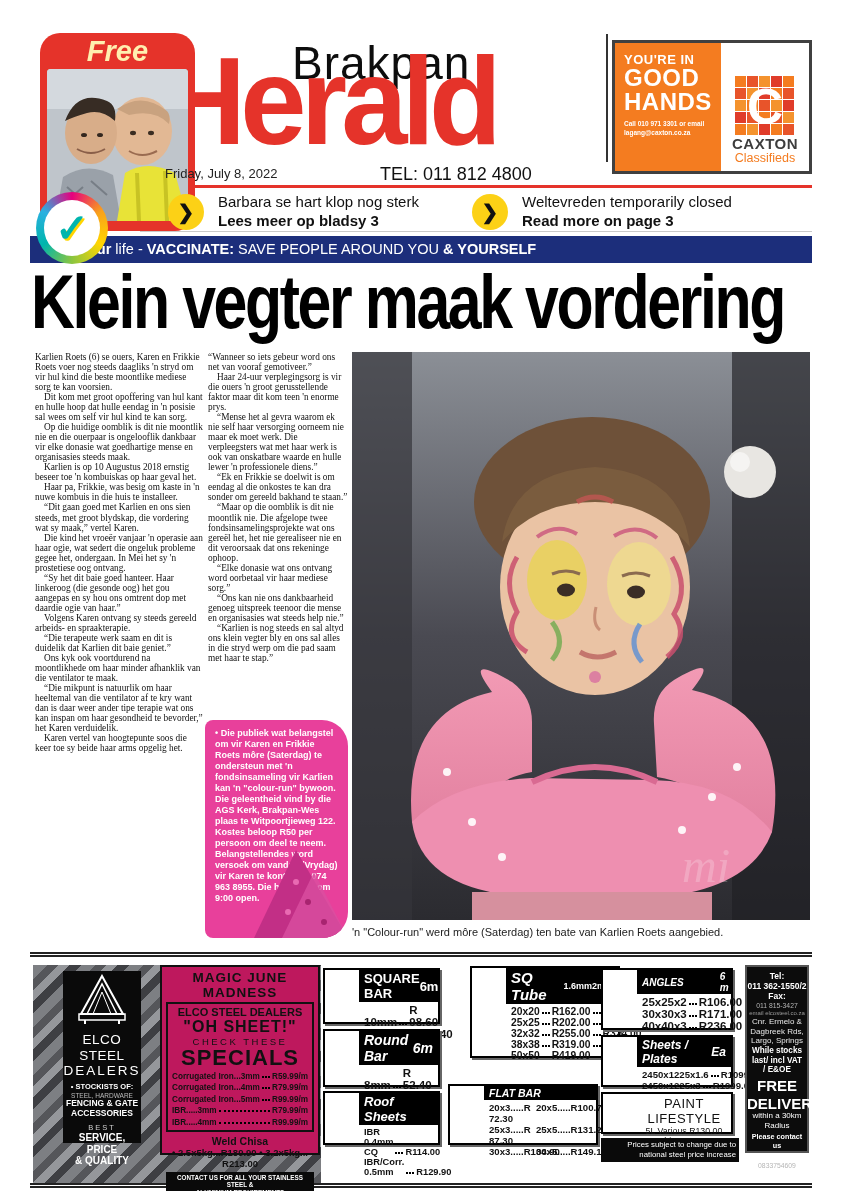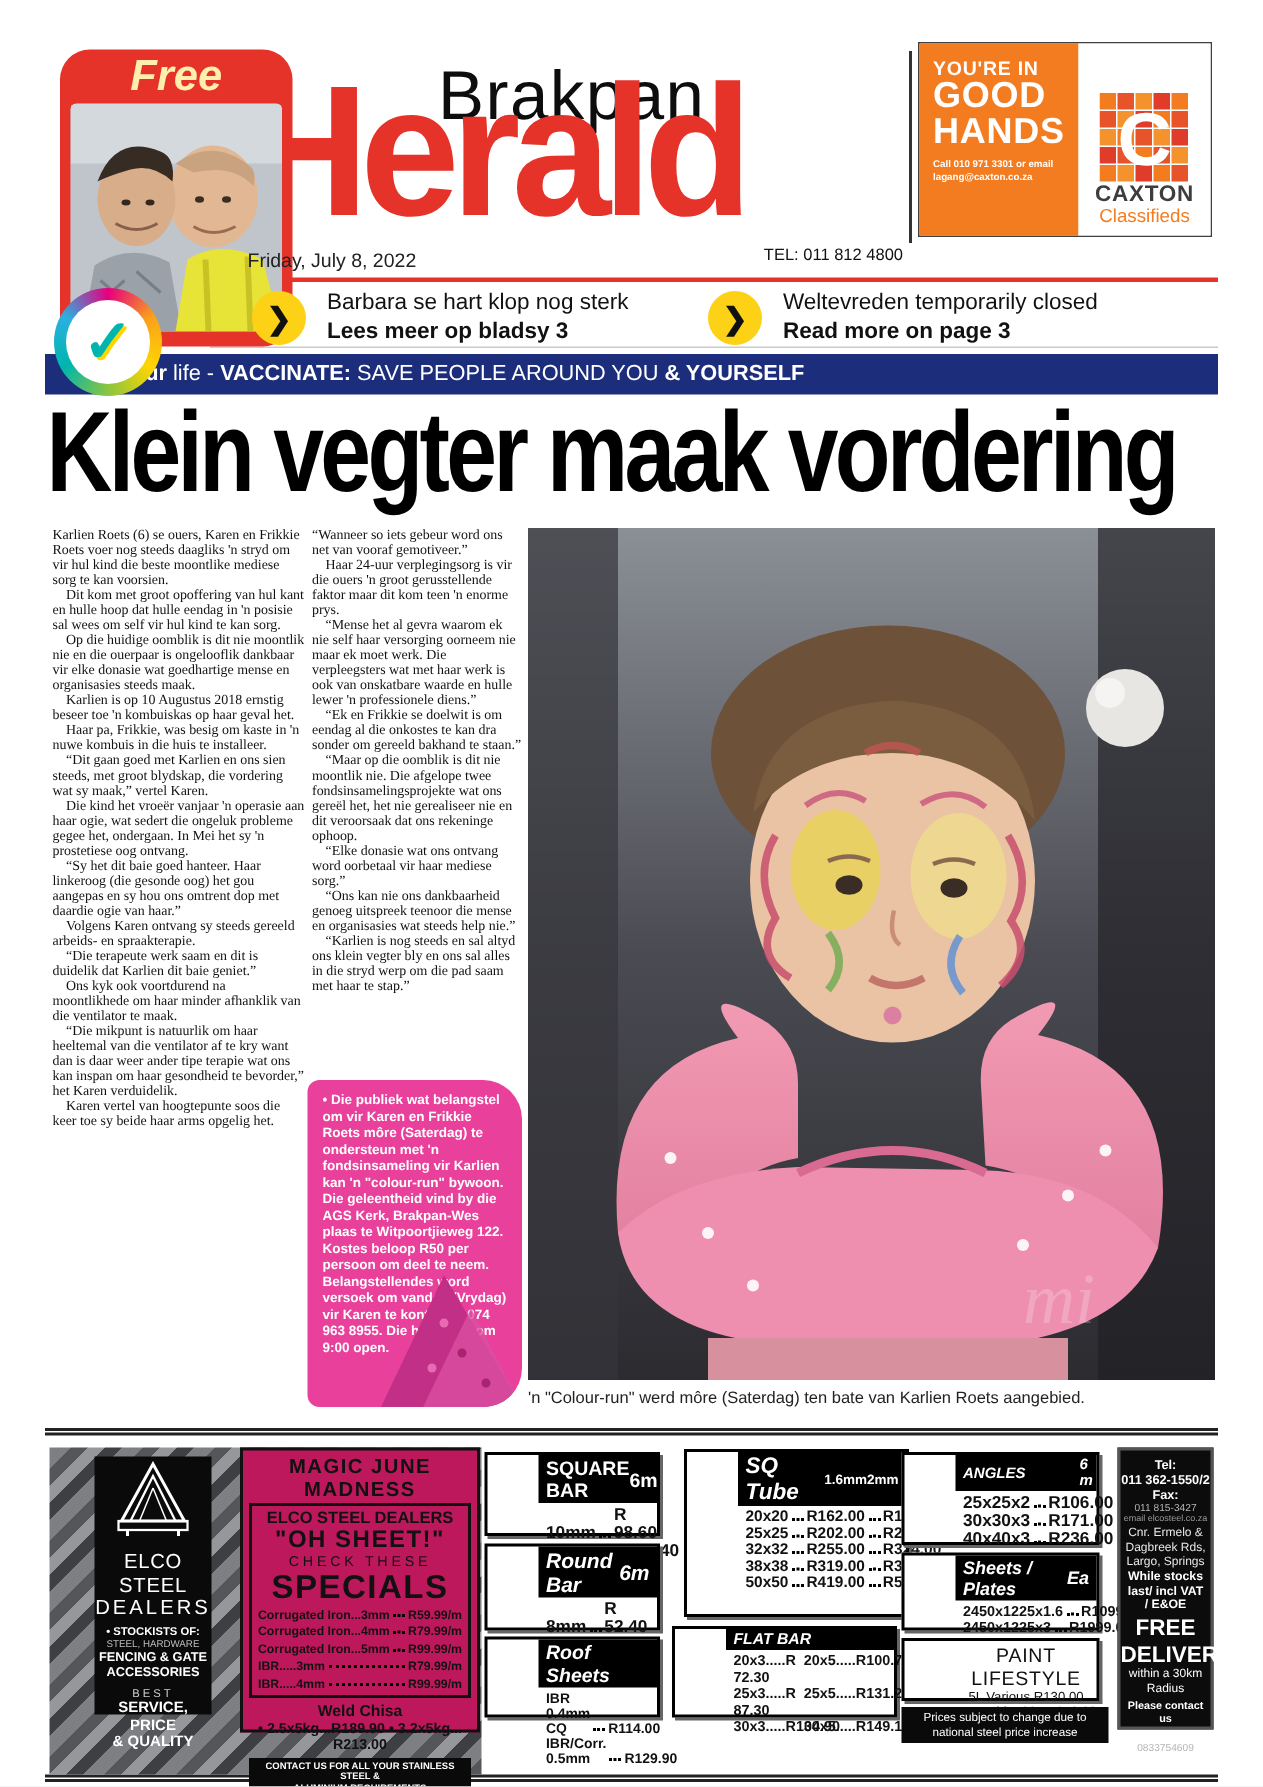--- a/index.html
+++ b/index.html
@@ -9,23 +9,23 @@
 
   
   .freeblock{left:40px;top:33px;width:155px;height:198px;background:#e5332a;border-radius:20px;z-index:3;}
   .freelabel{display:block;text-align:center;color:#ffefaf;font-weight:bold;font-size:29px;
              font-style:italic;padding-top:2px;height:34px;}
   .mastphoto{margin:0 7px 7px;height:152px;border-radius:4px 4px 14px 14px;overflow:hidden;background:#c2c7cc;}
   .brakpan{left:292px;top:36px;font-size:46px;letter-spacing:1px;color:#0d0d0d;z-index:1;}
   .herald{left:160px;top:36px;font-size:124px;font-weight:bold;color:#e5332a;letter-spacing:-6px;
           line-height:1.05;z-index:2;transform:scaleX(.96);transform-origin:0 0;white-space:nowrap;}
   .dateline{left:165px;top:166px;font-size:13px;color:#222;z-index:4;}
-  .telline{left:380px;top:164px;width:222px;text-align:right;font-size:11px;color:#111;z-index:4;}
+  .telline{left:380px;top:164px;width:222px;text-align:left;font-size:18px;color:#111;z-index:4;}
   .caxdivider{left:606px;top:34px;width:2px;height:128px;background:#333;}
-  .caxton{left:612px;top:28px;width:194px;height:128px;display:flex;border:1px solid #404040;z-index:4;}
+  .caxton{left:612px;top:40px;width:194px;height:128px;display:flex;border:3px solid #404040;z-index:4;}
   .caxleft{background:#f47c20;flex:1;padding:10px 4px 4px 9px;color:#fff;line-height:1;}
   .caxl1{font-size:13px;font-weight:bold;letter-spacing:.5px;}
   .caxl2{font-size:24px;font-weight:bold;letter-spacing:.5px;}
   .caxcall{font-size:6.5px;font-weight:bold;margin-top:6px;line-height:1.35;}
   .caxright{background:#fff;width:88px;display:flex;flex-direction:column;align-items:center;justify-content:flex-end;padding-bottom:5px;}
   .caxbrand{font-size:15px;font-weight:bold;color:#3d3d3d;letter-spacing:.5px;line-height:1;}
   .caxsub{font-size:12.5px;color:#f47c20;line-height:1.2;}
 
   .redrule{left:140px;top:185px;width:672px;height:3px;background:#e5332a;}
   .teaserline{left:140px;top:231px;width:672px;height:1px;background:#c9c9c9;}
@@ -91,21 +91,21 @@
   .cb1{font-size:6.3px;font-weight:bold;line-height:1.25;}
 
   .pricebox{position:absolute;background:#fff;border:2px solid #000;box-shadow:2px 2px 0 #666;box-sizing:border-box;padding-left:34px;}
   .pbhead{background:#000;color:#fff;display:flex;justify-content:space-between;align-items:center;
           padding:1px 5px;font-weight:bold;}
   .pbbody{padding:2px 5px 3px;}
   .prow{display:flex;align-items:flex-end;font-weight:bold;}
   .lead{flex:1;border-bottom:2px dotted #000;margin:0 2px 3px;min-width:8px;}
   .fb{display:grid;grid-template-columns:46% 54%;font-size:9.6px;font-weight:bold;}
 
-  .noteblack{background:#0a0a0a;color:#fff;text-align:center;font-size:7.8px;padding:2px 3px;line-height:1.3;}
+  .noteblack{background:#0a0a0a;color:#fff;text-align:right;font-size:7.8px;padding:2px 3px;line-height:1.3;}
 
   .strip{left:715px;top:8px;width:64px;height:188px;background:#0c0c0c;color:#fff;text-align:center;
          border:2px solid #555;box-sizing:border-box;padding-top:4px;line-height:1.2;}
   .s-b{font-size:8.5px;font-weight:bold;}
   .s-g{font-size:6.8px;color:#b5b5b5;}
   .s-t{font-size:6px;color:#9a9a9a;}
   .s-a{font-size:8px;color:#e8e8e8;}
   .s-w{font-size:8.2px;font-weight:bold;}
   .s-free{font-size:15px;font-weight:bold;line-height:1;margin-top:3px;}
   .s-r{font-size:8px;}
@@ -431,21 +431,21 @@
             <span>R114.00</span>
           </div>
         <div class="prow">
             <span>IBR/Corr. 0.5mm</span>
             <span class="lead"></span>
             <span>R129.90</span>
           </div>
       </div>
     </div>
 
-    <div class="pricebox" style="left:426px;top:9px;width:150px;height:112px;">
+    <div class="pricebox" style="left:440px;top:9px;width:150px;height:92px;">
       <div class="pbhead" style="font-size:13px;">
           <span style="font-style:italic;font-size:15px;">SQ Tube</span>
           <span style="font-size:9px;">1.6mm</span>
           <span style="font-size:9px;">2mm</span>
         </div>
       <div class="pbbody" style="font-size:10.3px;">
         <div class="prow">
             <span>20x20</span>
             <span class="lead"></span>
             <span>R162.00</span>

